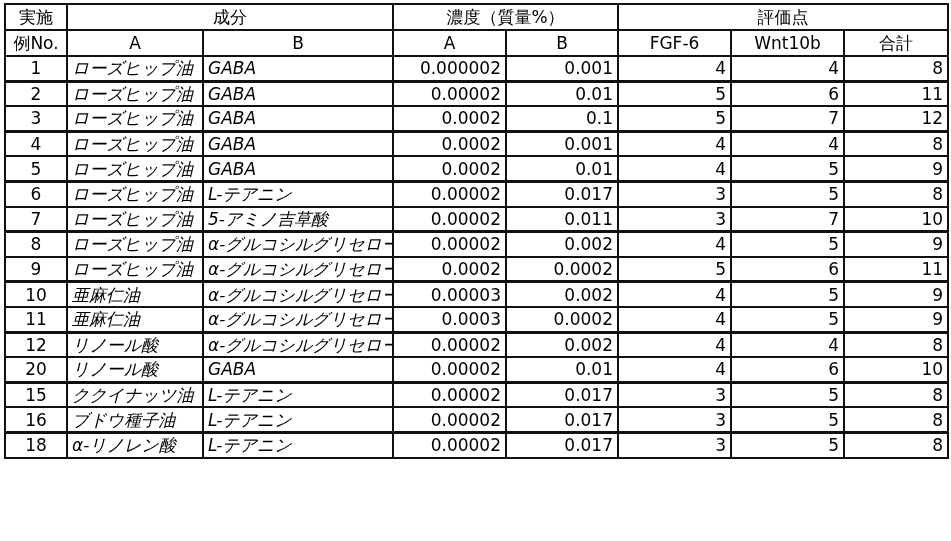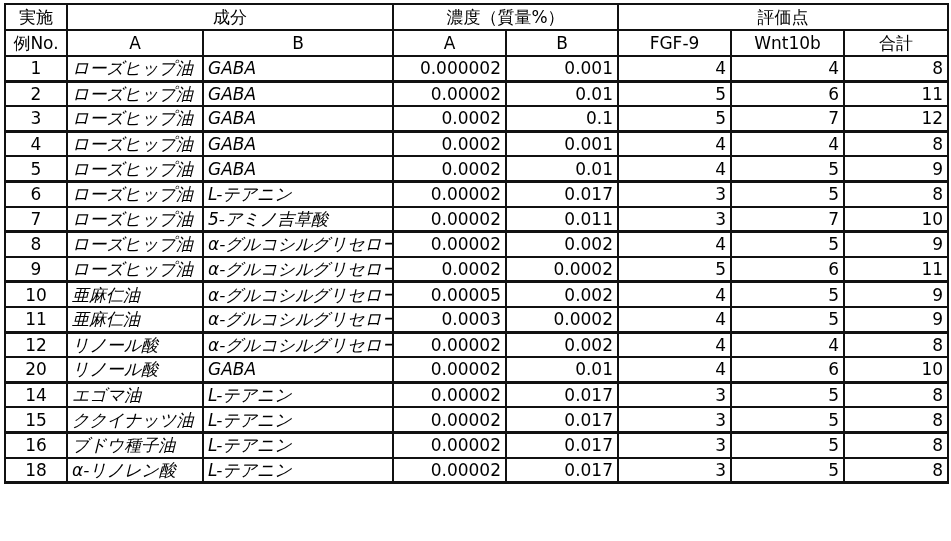--- a/index.html
+++ b/index.html
@@ -75,21 +75,21 @@
       <th colspan="2">成分</th>
       <th colspan="2">濃度（質量%）</th>
       <th colspan="3">評価点</th>
     </tr>
     <tr>
       <th>例No.</th>
       <th>A</th>
       <th>B</th>
       <th>A</th>
       <th>B</th>
-      <th>FGF-9</th>
+      <th>FGF-6</th>
       <th>Wnt10b</th>
       <th>合計</th>
     </tr>
   </thead>
   <tbody id="rows">
       <tr>
         <td class="no">1</td>
         <td class="txt">ローズヒップ油</td>
         <td class="txt">GABA</td>
         <td class="num">0.000002</td>
@@ -175,21 +175,21 @@
         <td class="num">0.0002</td>
         <td class="num">0.0002</td>
         <td class="num">5</td>
         <td class="num">6</td>
         <td class="num">11</td>
       </tr>
       <tr>
         <td class="no">10</td>
         <td class="txt">亜麻仁油</td>
         <td class="txt">α-グルコシルグリセロール</td>
-        <td class="num">0.00005</td>
+        <td class="num">0.00003</td>
         <td class="num">0.002</td>
         <td class="num">4</td>
         <td class="num">5</td>
         <td class="num">9</td>
       </tr>
       <tr>
         <td class="no">11</td>
         <td class="txt">亜麻仁油</td>
         <td class="txt">α-グルコシルグリセロール</td>
         <td class="num">0.0003</td>
@@ -210,30 +210,20 @@
       </tr>
       <tr>
         <td class="no">20</td>
         <td class="txt">リノール酸</td>
         <td class="txt">GABA</td>
         <td class="num">0.00002</td>
         <td class="num">0.01</td>
         <td class="num">4</td>
         <td class="num">6</td>
         <td class="num">10</td>
-      </tr>
-      <tr>
-        <td class="no">14</td>
-        <td class="txt">エゴマ油</td>
-        <td class="txt">L-テアニン</td>
-        <td class="num">0.00002</td>
-        <td class="num">0.017</td>
-        <td class="num">3</td>
-        <td class="num">5</td>
-        <td class="num">8</td>
       </tr>
       <tr>
         <td class="no">15</td>
         <td class="txt">ククイナッツ油</td>
         <td class="txt">L-テアニン</td>
         <td class="num">0.00002</td>
         <td class="num">0.017</td>
         <td class="num">3</td>
         <td class="num">5</td>
         <td class="num">8</td>

